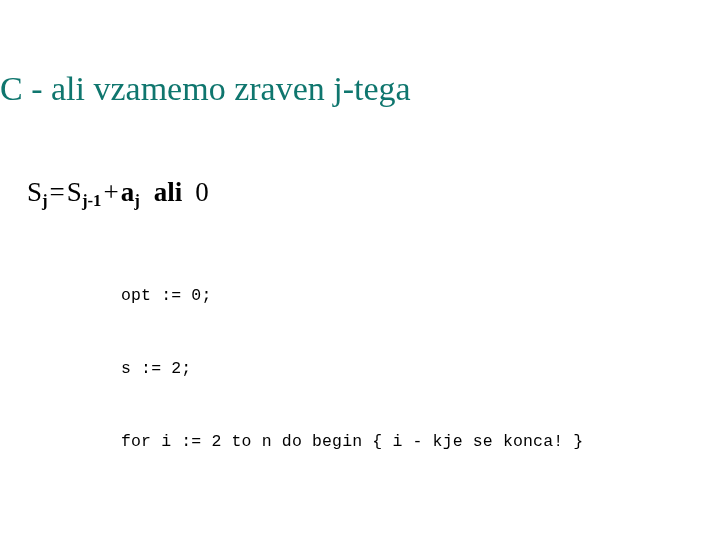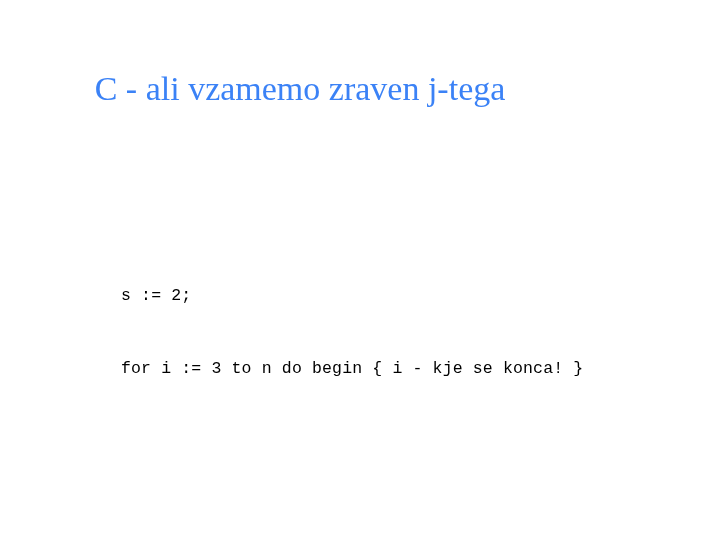--- a/index.html
+++ b/index.html
@@ -20,27 +20,26 @@
     height: 540px;
     background: #ffffff;
   }
 
   
   #slide-title {
     position: absolute;
     left: 0;
     top: 68px;
     width: 600px;
-    text-align: center;
     font-family: "Liberation Serif", serif;
     font-size: 34px;
     font-weight: normal;
     line-height: 42px;
     letter-spacing: 0px;
-    color: #3b82f6;
+    color: #0f766e;
     white-space: nowrap;
   }
 
   
   #formula {
     position: absolute;
     left: 27px;
     top: 176px;
     font-family: "Liberation Serif", serif;
     font-size: 27px;
@@ -93,24 +92,28 @@
     min-height: 24.2px;
   }
 </style>
 </head>
 <body>
 
 <div id="slide">
 
   <div id="slide-title">C - ali vzamemo zraven j-tega</div>
 
+  <div id="formula">
+    <span class="term">S</span><sub>j</sub><span class="op">=</span><span class="term">S</span><sub>j-1</sub><span class="op">+</span><span class="bold">a</span><sub>j</sub><span class="sp-wide"></span><span class="bold">ali</span><span class="sp-med"></span><span class="term">0</span>
+  </div>
 
   <div id="code-block">
+    <span class="code-line">opt := 0;</span>
     <span class="code-line">s := 2;</span>
-    <span class="code-line">for i := 3 to n do begin { i - kje se konca! }</span>
+    <span class="code-line">for i := 2 to n do begin { i - kje se konca! }</span>
     
     
     
     
     
     
     
     
   </div>
 

